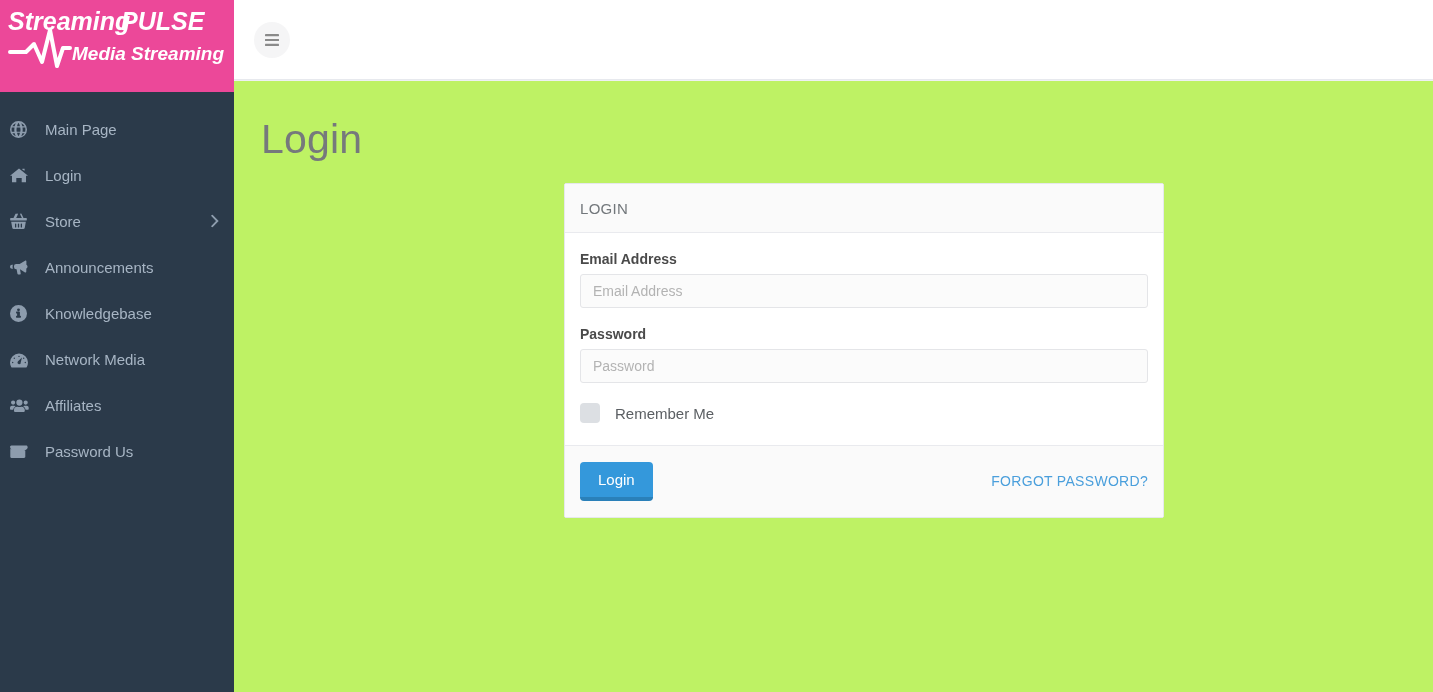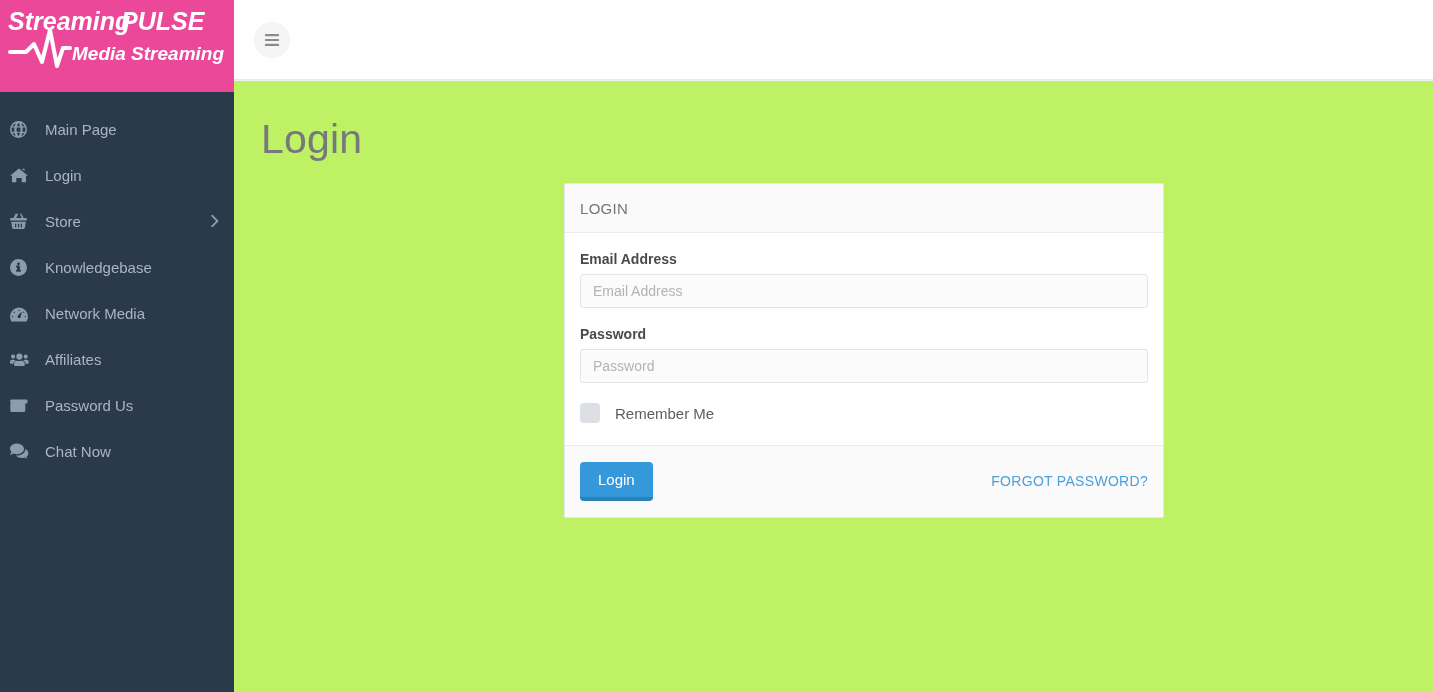--- a/index.html
+++ b/index.html
@@ -264,20 +264,28 @@
           </svg>
         </span>
         <span class="nav-label">Store</span>
         <span class="nav-caret">
           <svg width="8" height="13" viewBox="0 0 8 13">
             <path d="M1.3 0L0 1.3 5 6.5 0 11.7 1.3 13l6.4-6.5z"></path>
           </svg>
         </span>
       </a>
 
+      <a class="nav-item">
+        <span class="nav-icon">
+          <svg width="18" height="17" viewBox="0 0 18 16">
+            <path d="M16.4 5.2V2.1c0-.8-.6-1.3-1.3-.9L9.6 4.4H6.2a2.2 2.2 0 00-2.2 2.2v1a2.2 2.2 0 002.2 2.2h.4l.8 4.2c.1.6.6 1 1.2 1h1.1c.7 0 1.2-.6 1-1.3l-.7-3.9 5 3.1c.7.4 1.3 0 1.3-.9V9c.7-.2 1.2-.9 1.2-1.9s-.5-1.7-1.2-1.9zM2.6 6.6c0-.5.1-1 .4-1.4H2a2 2 0 00-2 2c0 1.1.9 2 2 2h1c-.3-.4-.4-.9-.4-1.4v-1z"></path>
+          </svg>
+        </span>
+        <span class="nav-label">Announcements</span>
+      </a>
 
       <a class="nav-item">
         <span class="nav-icon">
           <svg width="17" height="17" viewBox="0 0 16 16">
             <path d="M8 0a8 8 0 100 16A8 8 0 008 0zm0 3.2a1.3 1.3 0 110 2.7 1.3 1.3 0 010-2.7zM9.8 12H6.2a.5.5 0 01-.5-.6v-.7c0-.3.2-.6.5-.6h.5V8H6.2a.5.5 0 01-.5-.6v-.7c0-.3.2-.6.5-.6h2.5c.3 0 .6.3.6.6v3.4h.5c.3 0 .5.3.5.6v.7c0 .3-.2.6-.5.6z"></path>
           </svg>
         </span>
         <span class="nav-label">Knowledgebase</span>
       </a>
 
@@ -301,28 +309,20 @@
 
       <a class="nav-item">
         <span class="nav-icon">
           <svg width="18" height="14" viewBox="0 0 18 13">
             <path d="M.3 4.3c.3.2.9.6 2 1.3L4.5 7.2l.7.5.8.6.7.4.8.2.8-.2.7-.4.8-.6.7-.5 2.3-1.6 2-1.3.5-.5v8.5c0 .3-.1.6-.4.8a1 1 0 01-.8.4H1.4a1 1 0 01-.8-.4 1.2 1.2 0 01-.3-.8V3.8c.1.2.2.3.3.5zm17-2.5c.3.3.4.6.4.9 0 .4-.1.8-.4 1.2-.2.3-.6.7-1 1L12 8.3l-.8.5-.6.5-.6.3-.6.3-.5.1-.5-.1-.6-.3-.6-.3-.6-.5-.8-.5-4.3-3.4A3.6 3.6 0 010 2.5c0-.4.1-.8.4-1.1.2-.3.6-.5 1-.5h15.2c.3 0 .6.3.8.9z"></path>
           </svg>
         </span>
         <span class="nav-label">Password Us</span>
       </a>
 
-      <a class="nav-item">
-        <span class="nav-icon">
-          <svg width="19" height="16" viewBox="0 0 19 15">
-            <path d="M7 0C3.1 0 0 2.3 0 5.1c0 1.2.6 2.3 1.5 3.2-.3 1.3-1.4 2.4-1.4 2.4-.1.1-.1.3 0 .4 0 .1.2.2.3.2a6 6 0 003.3-1.2c1 .4 2.1.6 3.3.6 3.9 0 7-2.3 7-5.1S10.9 0 7 0zm8.3 11.2c1 .9 1.5 2 1.5 3.2 0 .2 0 .3-.1.5a6 6 0 01-2.3-1c-.9.4-1.8.5-2.8.5-2.4 0-4.5-.9-5.7-2.3h1.1c4.5 0 8.2-2.7 8.2-6.1v-.5c1.9.9 3.1 2.5 3.1 4.3 0 1.2-.5 2.3-1.5 3.2z"></path>
-          </svg>
-        </span>
-        <span class="nav-label">Chat Now</span>
-      </a>
 
     </nav>
   </aside>
 
   <header class="topbar">
     <button class="menu-toggle">
       <span>
         <svg width="14" height="12" viewBox="0 0 14 12">
           <rect x="0" y="0" width="14" height="2.2" rx="0.4"></rect>
           <rect x="0" y="4.9" width="14" height="2.2" rx="0.4"></rect>

